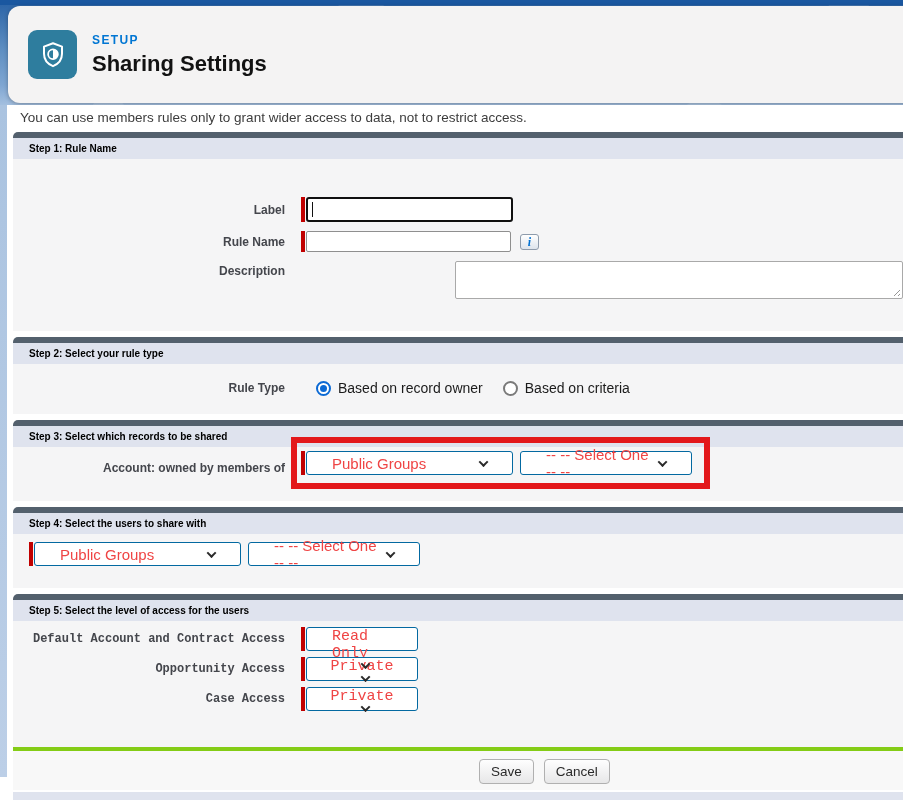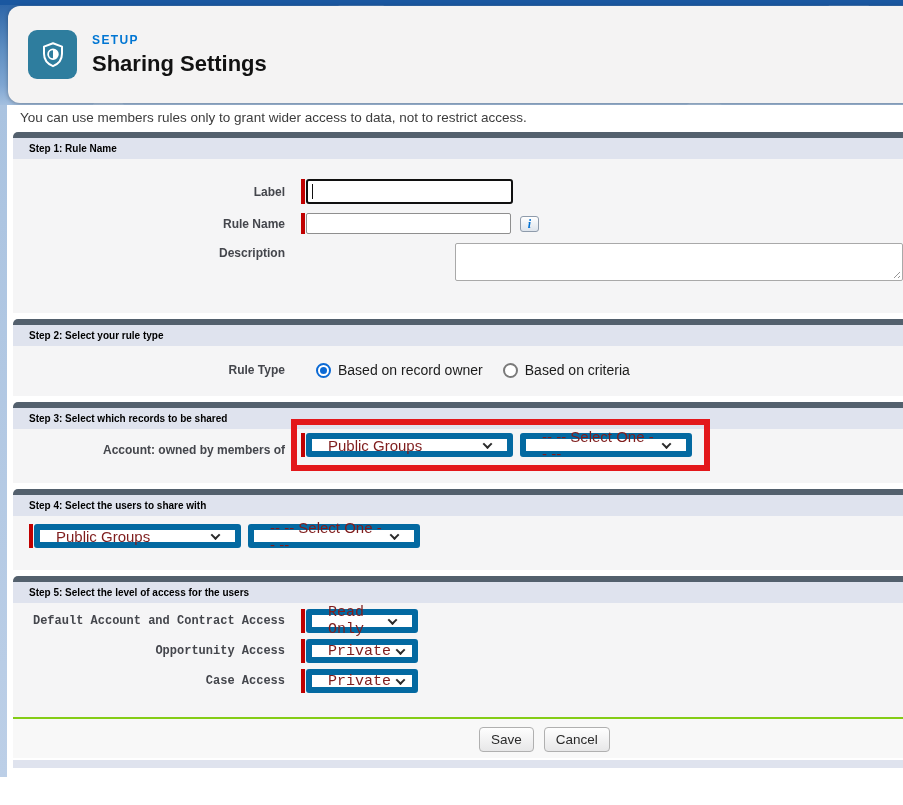--- a/index.html
+++ b/index.html
@@ -39,21 +39,21 @@
                   font-size:10px; font-weight:700; color:#000; }
   .panel-body { background:#f5f5f6; }
 
   .row { display:flex; align-items:center; }
   .row-label { width:272px; text-align:right; font-size:12px; font-weight:700;
                color:#44464c; flex:0 0 auto; }
   .req { width:4px; align-self:stretch; background:#c00000; margin-left:16px; flex:0 0 auto; }
   .req.hidden { visibility:hidden; }
 
   
-  .body-step1 { padding:20px 0 16px; }
+  .body-step1 { padding:38px 0 16px; }
   .body-step1 .row { margin-bottom:9px; }
   .input-label { width:207px; height:25px; border:2px solid #101010; border-radius:3px;
                  background:#fff; margin-left:1px; display:flex; align-items:center; }
   .caret { width:1px; height:15px; background:#111; margin-left:4px; }
   .input-rulename { width:205px; height:21px; border:1px solid #8f8f8f; border-radius:2px;
                     background:#fff; margin-left:1px; }
   .info-btn { width:19px; height:16px; margin-left:9px; border:1px solid #8e9bab; border-radius:3px;
               background:linear-gradient(#ffffff,#dde4ec); color:#0070d2;
               font-family:"Liberation Serif", serif; font-style:italic; font-weight:700;
               font-size:12px; line-height:14px; text-align:center; }
@@ -69,45 +69,45 @@
   .radio { width:15px; height:15px; border-radius:50%; background:#fff; flex:0 0 auto;
            position:relative; }
   .radio.checked { border:2px solid #0b69d4; }
   .radio.checked::after { content:""; position:absolute; left:50%; top:50%; width:7px; height:7px;
            margin:-3.5px 0 0 -3.5px; border-radius:50%; background:#0b69d4; }
   .radio.unchecked { border:2px solid #7a7a7a; }
   .radio-label { font-size:14px; color:#1b1b1b; margin-right:13px; }
 
   
   .sel { display:inline-flex; align-items:center; justify-content:space-between;
-         height:24px; border:6px solid #0369a1; border-radius:3px; background:#fff;
-         padding:0 16px; font-size:15px; color:#7f1d1d; }
+         height:24px; border:1px solid #0369a1; border-radius:3px; background:#fff;
+         padding:0 25px; font-size:15px; color:#ef4444; }
   .chev { width:7px; height:7px; border-right:2px solid #2b2b2b; border-bottom:2px solid #2b2b2b;
           transform:rotate(45deg) translate(-1px,-1px); flex:0 0 auto; margin-left:6px; }
   .sel-owner { width:207px; margin-left:1px; }
   .sel-group { width:172px; margin-left:7px; }
-  .sel-access { width:112px; margin-left:1px; }
+  .sel-access { width:112px; margin-left:1px;flex-direction:column; }
 
   
   .body-step3 { padding:0 0 12px; }
   .body-step3 .row { align-items:center; }
   .red-box { display:flex; align-items:center; border:6px solid #e3181b;
              padding:8px 12px 8px 4px; margin:-10px 0 0 6px; position:relative; z-index:2; }
   .red-box .req { margin-left:0; align-self:auto; height:24px; }
 
   
   .body-step4 { padding:8px 0 22px; }
   .body-step4 .row .req { height:24px; align-self:auto; }
 
   
   .body-step5 { padding:6px 0 0; }
   .body-step5 .row { margin-bottom:6px;font-family:Liberation Mono, monospace; }
   .body-step5 .req { height:24px; align-self:auto; }
 
-  .button-bar { margin-top:24px; border-top:2px solid #84cc16; background:#f8f8f8;
+  .button-bar { margin-top:36px; border-top:4px solid #84cc16; background:#f8f8f8;
                 padding:8px 0 6px 466px; display:flex; gap:10px; }
   .btn { height:25px; padding:0 11px; font-size:13.5px; color:#2a2a2a;
          border:1px solid #b0b0b0; border-radius:4px;
          background:linear-gradient(#fefefe,#e7e7e8); }
   .bottom-peek { height:8px; background:#dfe3ee; margin:2px 0 0 13px; }
 </style>
 </head>
 <body>
 
 <div class="page">

